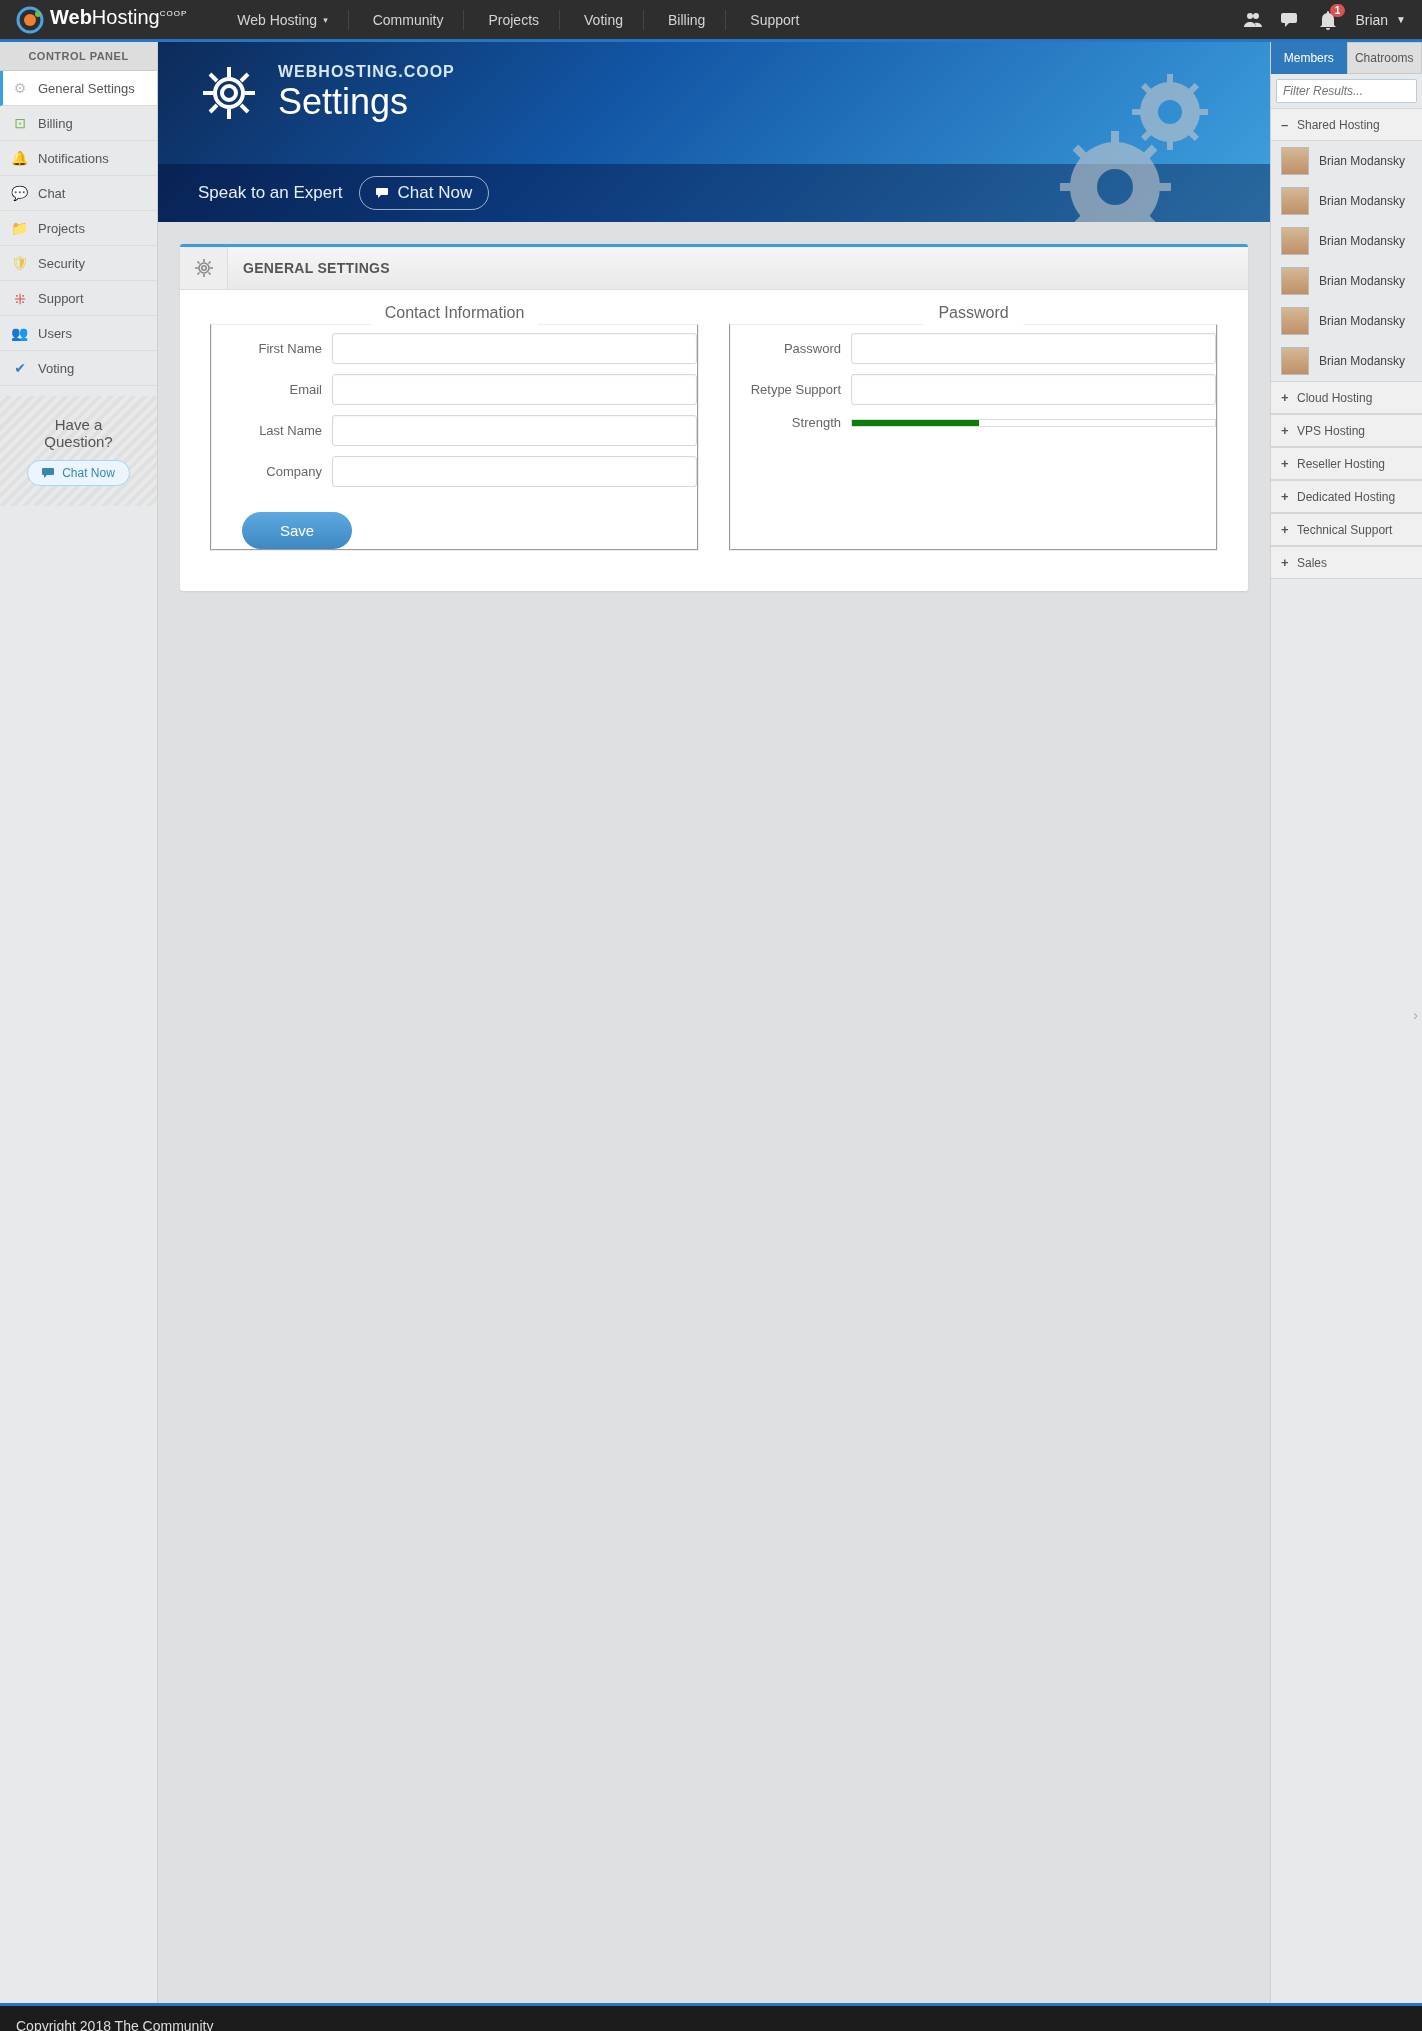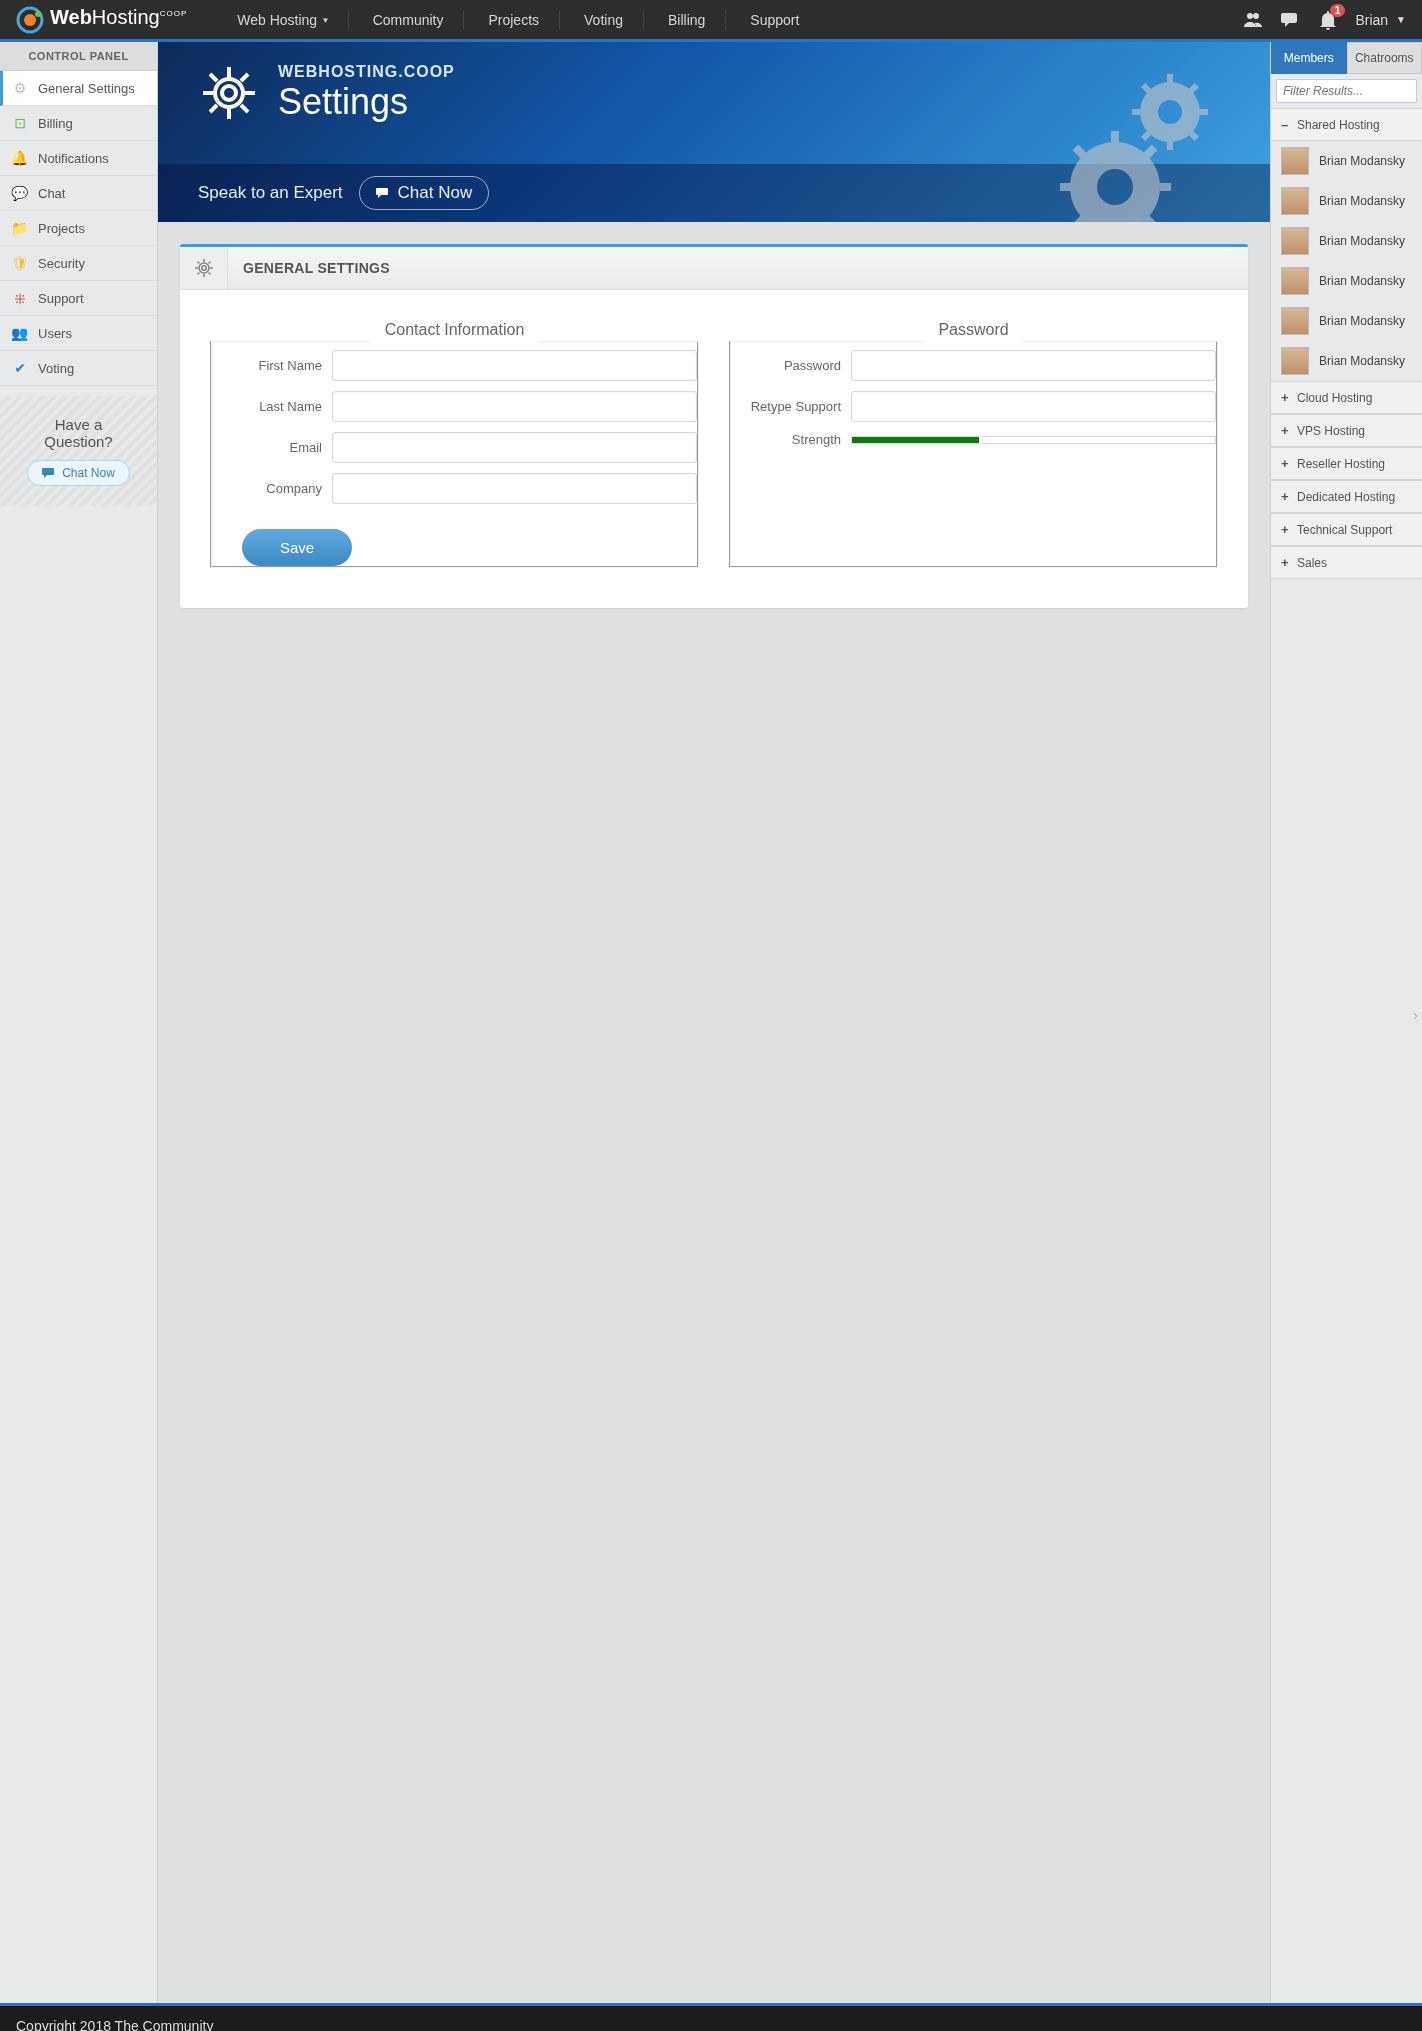--- a/index.html
+++ b/index.html
@@ -34,21 +34,21 @@
 .hero-title .big{font-size:36px;font-weight:300}
 .gearbg{position:absolute;right:30px;top:10px;opacity:0.7;pointer-events:none}
 .speakbar{background:rgba(0,0,40,0.35);padding:12px 40px;display:flex;align-items:center;gap:16px}
 .speakbar span{font-size:17px;color:#e6eff7;font-weight:300}
 .chatbtn2{border:1px solid rgba(255,255,255,0.6);background:transparent;color:#fff;border-radius:18px;padding:6px 16px;cursor:pointer;display:inline-flex;align-items:center;gap:8px;font-size:13px;font-weight:600}
 .content{padding:22px}
 .card{background:#fff;border-radius:3px;box-shadow:0 1px 2px rgba(0,0,0,0.08);border-top:3px solid #3a9de0}
 .card-head{background:linear-gradient(#f6f6f6,#e9e9e9);border-bottom:1px solid #ddd;display:flex;align-items:center}
 .card-head .icon-box{width:48px;height:42px;background:#eee;border-right:1px solid #ddd;display:flex;align-items:center;justify-content:center;color:#888}
 .card-head h2{font-size:14px;font-weight:700;color:#555;padding-left:15px;letter-spacing:0.3px}
-.card-body{padding:42px 30px 40px;display:flex;gap:30px}
+.card-body{padding:25px 30px 40px;display:flex;gap:30px}
 .fieldset{flex:1;border-top:1px solid #eee;padding-top:0;position:relative}
 .fieldset legend{text-align:center;color:#666;font-size:16px;padding:0 14px;background:#fff;margin:0 auto;display:block;position:relative;top:-11px}
 .form-row{display:flex;align-items:center;margin-bottom:10px;gap:10px}
 .form-row label{width:110px;text-align:right;color:#666;font-size:13px}
 .form-row input{flex:1;border:1px solid #d8d8d8;border-radius:3px;padding:7px 8px;font-size:13px;box-shadow:inset 0 1px 2px rgba(0,0,0,0.04)}
 .strength-bar{flex:1;height:8px;background:#fff;border:1px solid #ddd}
 .strength-fill{height:100%;background:#0a7d0a;width:35%}
 .save-btn{background:linear-gradient(#5ea9e0,#3d88c2);color:#fff;border:none;border-radius:20px;padding:10px 38px;font-size:15px;cursor:pointer;margin-top:15px;margin-left:30px}
 .rightbar{width:152px;background:#e8e9ea;border-left:1px solid #d0d0d0;position:relative}
 .tabs{display:flex}
@@ -235,25 +235,25 @@
           <h2>GENERAL SETTINGS</h2>
         </div>
         <div class="card-body">
           <fieldset class="fieldset">
             <legend>Contact Information</legend>
             <div class="form-row">
                 <label>First Name</label>
                 <input type="text" style="">
               </div>
             <div class="form-row">
+                <label>Email</label>
+                <input type="text" style="">
+              </div>
+            <div class="form-row">
                 <label>Last Name</label>
-                <input type="text" style="">
-              </div>
-            <div class="form-row">
-                <label>Email</label>
                 <input type="text" style="">
               </div>
             <div class="form-row">
                 <label>Company</label>
                 <input type="text" style="">
               </div>
             <button class="save-btn">Save</button>
           </fieldset>
           <fieldset class="fieldset">
             <legend>Password</legend>

